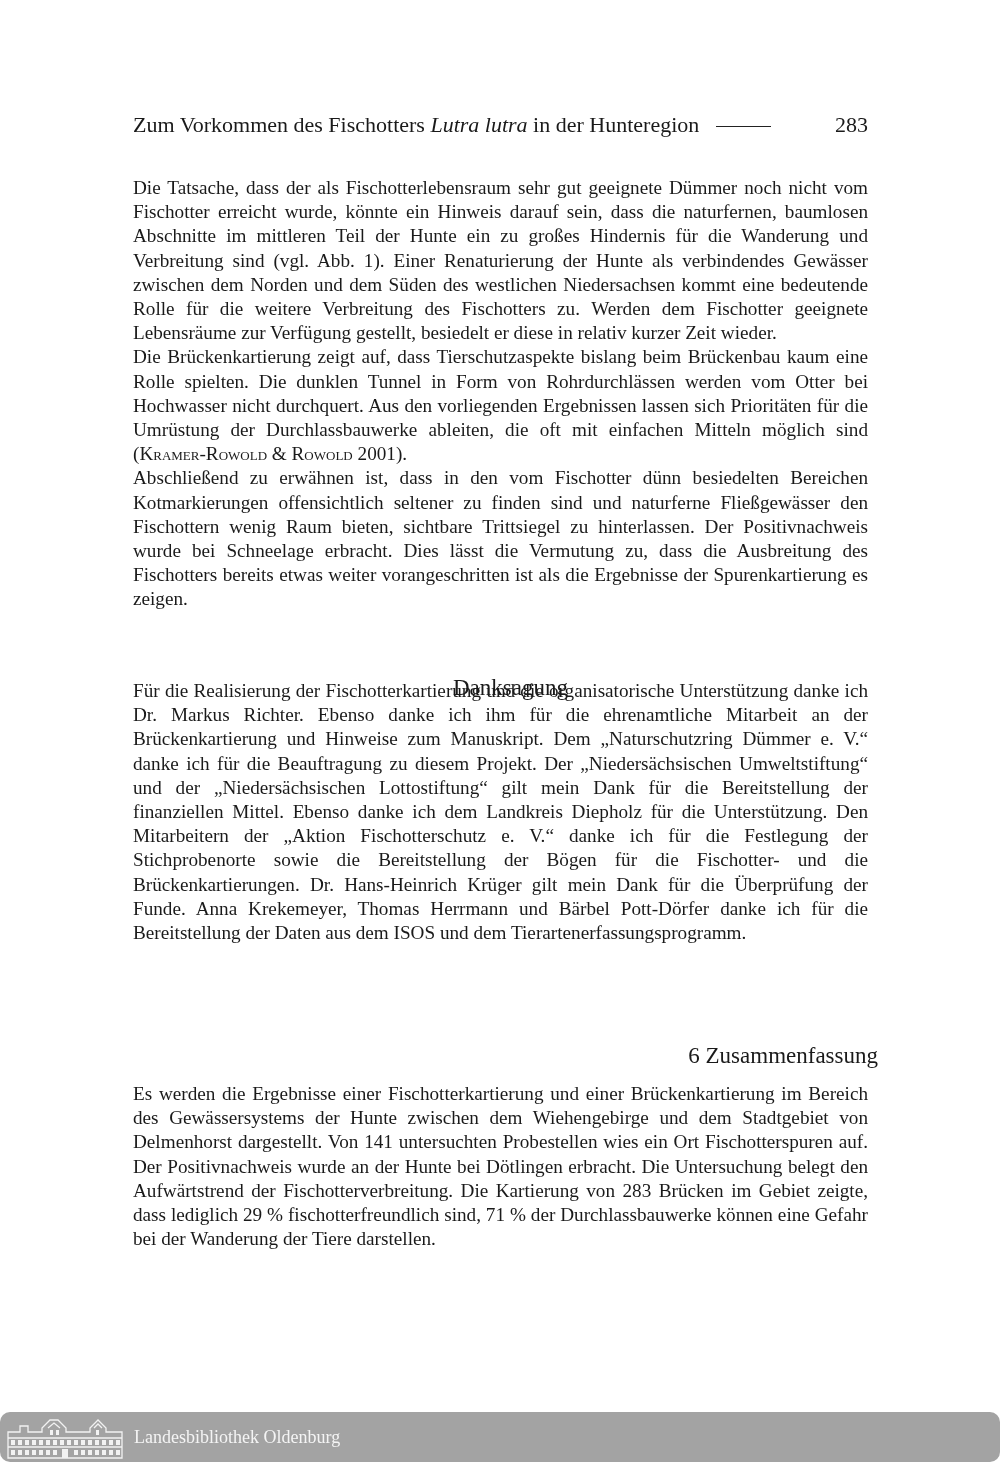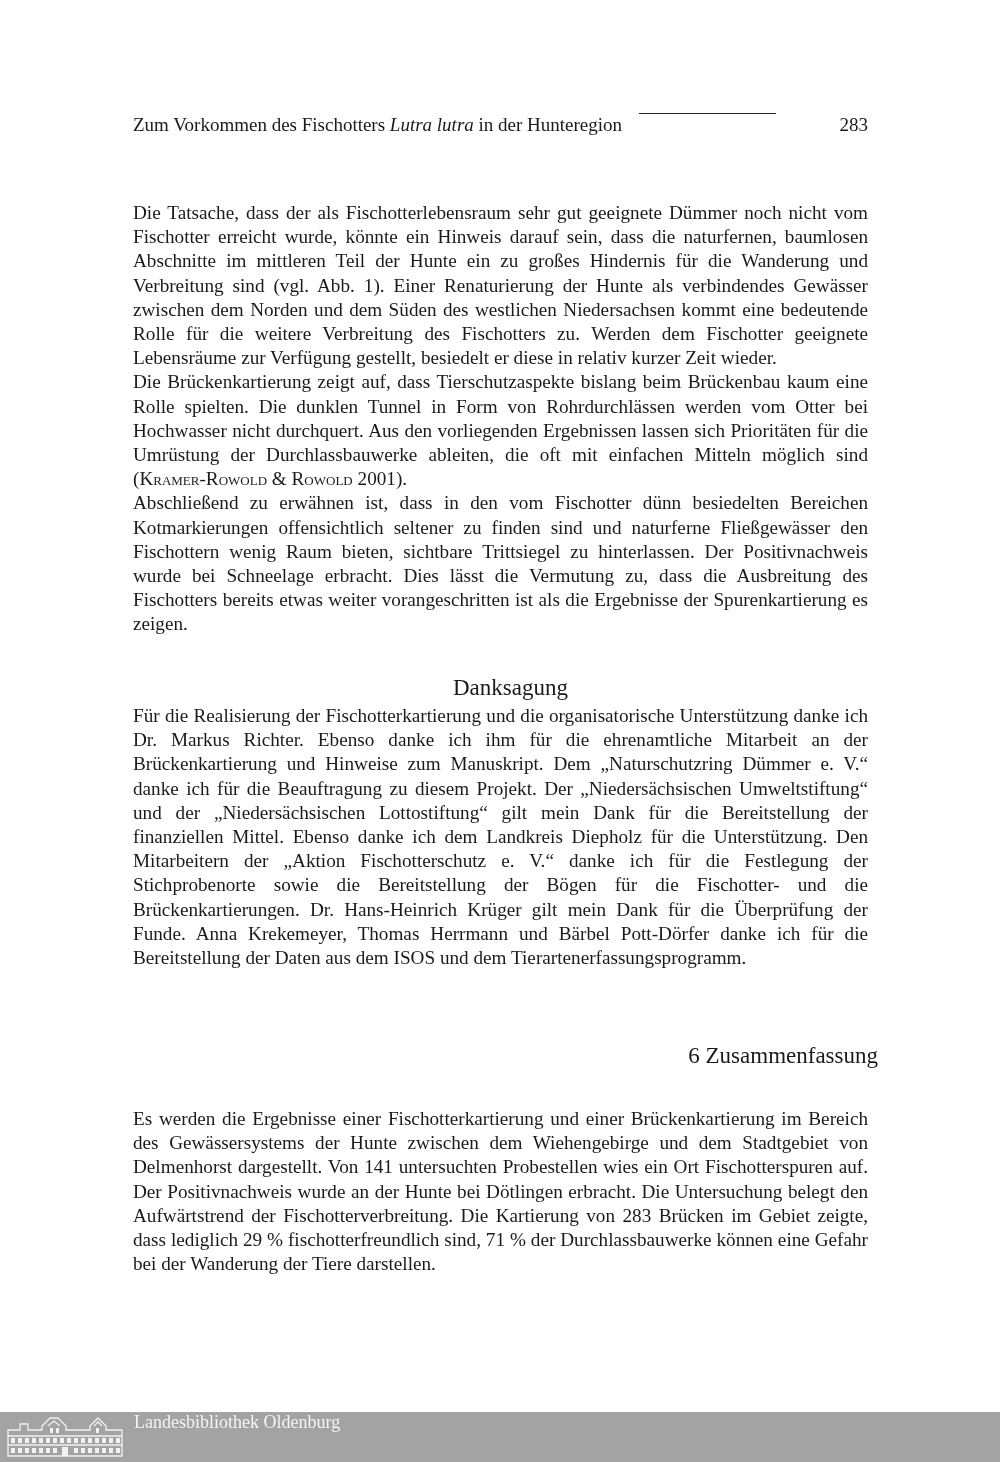--- a/index.html
+++ b/index.html
@@ -4,48 +4,47 @@
 <style>
   html, body { margin: 0; padding: 0; }
   body {
     width: 1000px; height: 1462px; background: #ffffff;
     position: relative; overflow: hidden;
     font-family: "Liberation Serif", "DejaVu Serif", serif;
     color: #1a1a1a;
   }
   .running-head {
     position: absolute; top: 112px; left: 133px; width: 735px; height: 26px;
-    font-size: 19px; line-height: 26px; display: flex; align-items: flex-start;
+    font-size: 22px; line-height: 26px; display: flex; align-items: center;
   }
   .running-head .title { white-space: nowrap; }
   .running-head .rule {
     flex: 1; height: 0; border-top: 1px solid #222;
     margin: 0 16px 0 17px; position: relative; top: 1px;
   }
   .running-head .page-num { white-space: nowrap; margin-left: 48px; }
   .body-text {
     position: absolute; left: 133px; width: 735px;
     font-size: 19.2px; line-height: 24.2px; text-align: justify;
     hyphens: manual;
-    margin-top: 25px;
   }
   .body-text p { margin: 0; text-indent: 0; }
   .sc { font-variant: small-caps; }
   .heading {
     position: absolute; left: 133px; width: 735px; text-align: center;
     font-size: 23px; line-height: 30px; font-weight: normal; margin: 10px;
   }
   #block1 { top: 176px; }
   #h-danksagung { top: 663px; }
   #block2 { top: 679px; }
   #h-zusammen { top: 1031px; text-align: right; }
   #block3 { top: 1082px; font-family: Liberation Serif, serif; }
   .footer {
     position: absolute; left: 0; top: 1412px; width: 1000px; height: 50px;
-    background: #a3a3a3; display: flex; align-items: flex-start;
+    background: #a3a3a3; display: flex; align-items: center; border-radius: 10px;
   }
   .footer .logo { width: 118px; height: 44px; margin-left: 6px; margin-top: 2px; }
   .footer .lib-name {
     color: #f4f4f4; font-size: 18px; margin-left: 10px;
     font-family: "Liberation Serif", "DejaVu Serif", serif;
   }
 </style>
 </head>
 <body>
 

